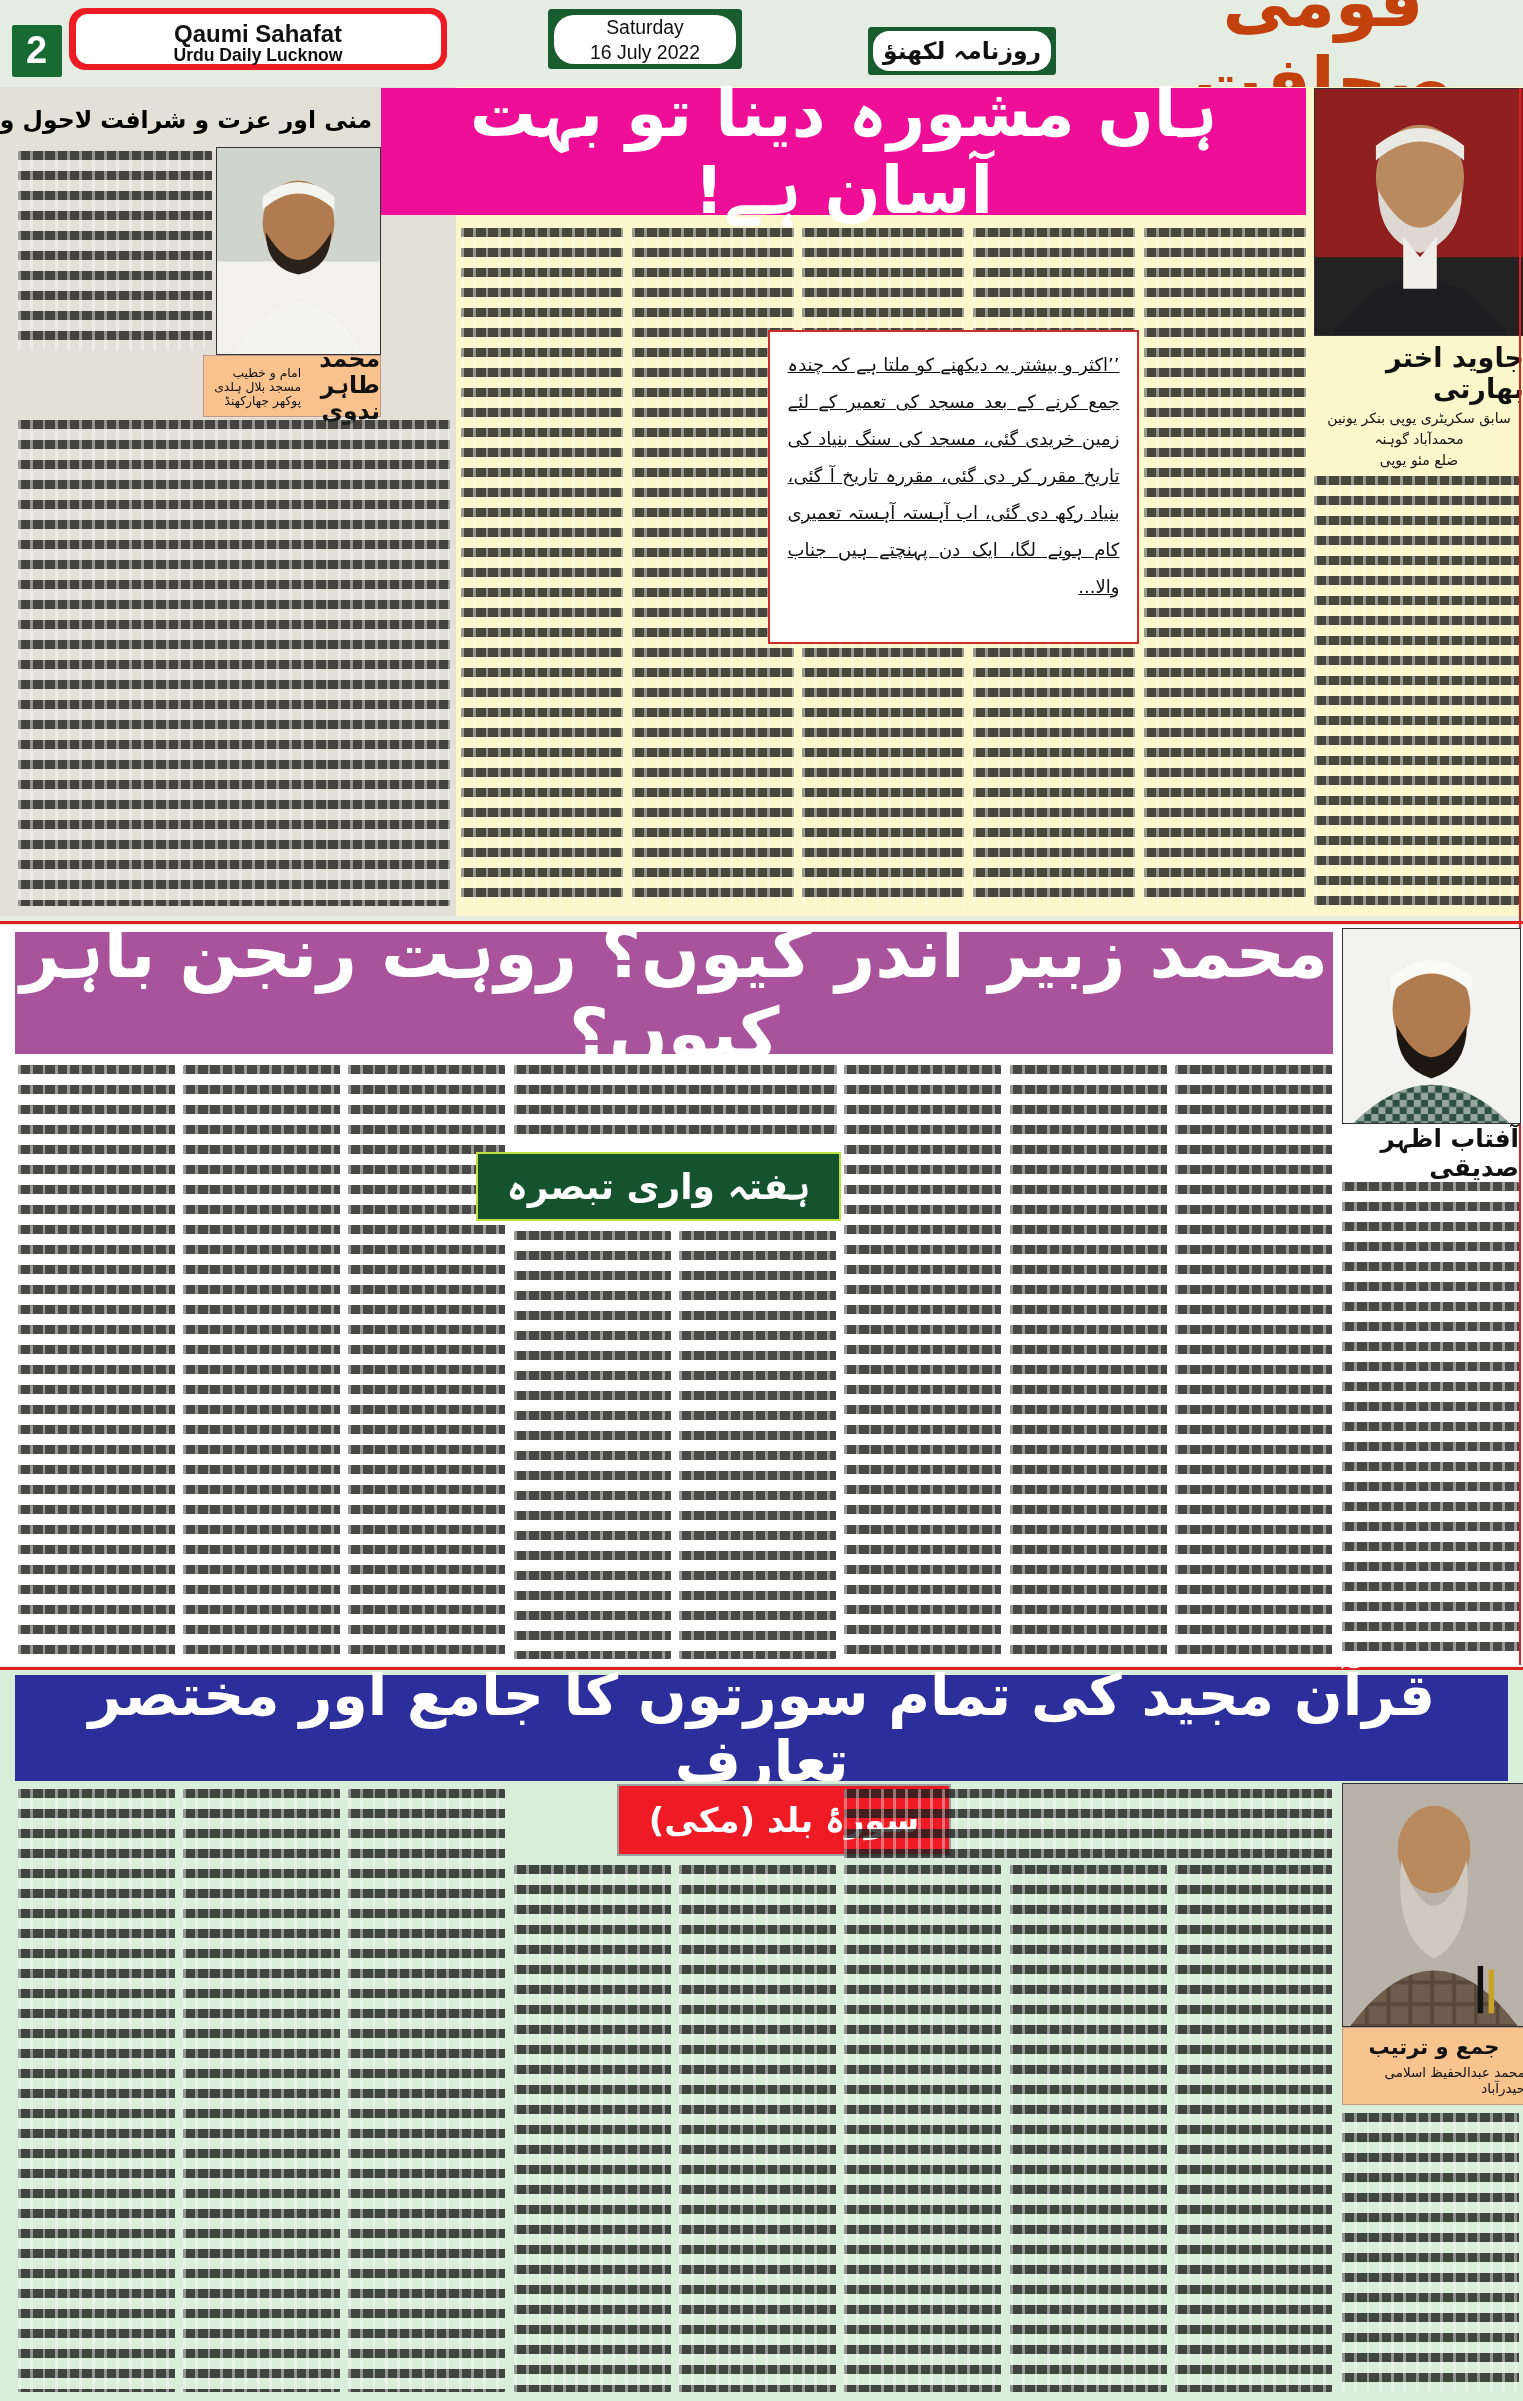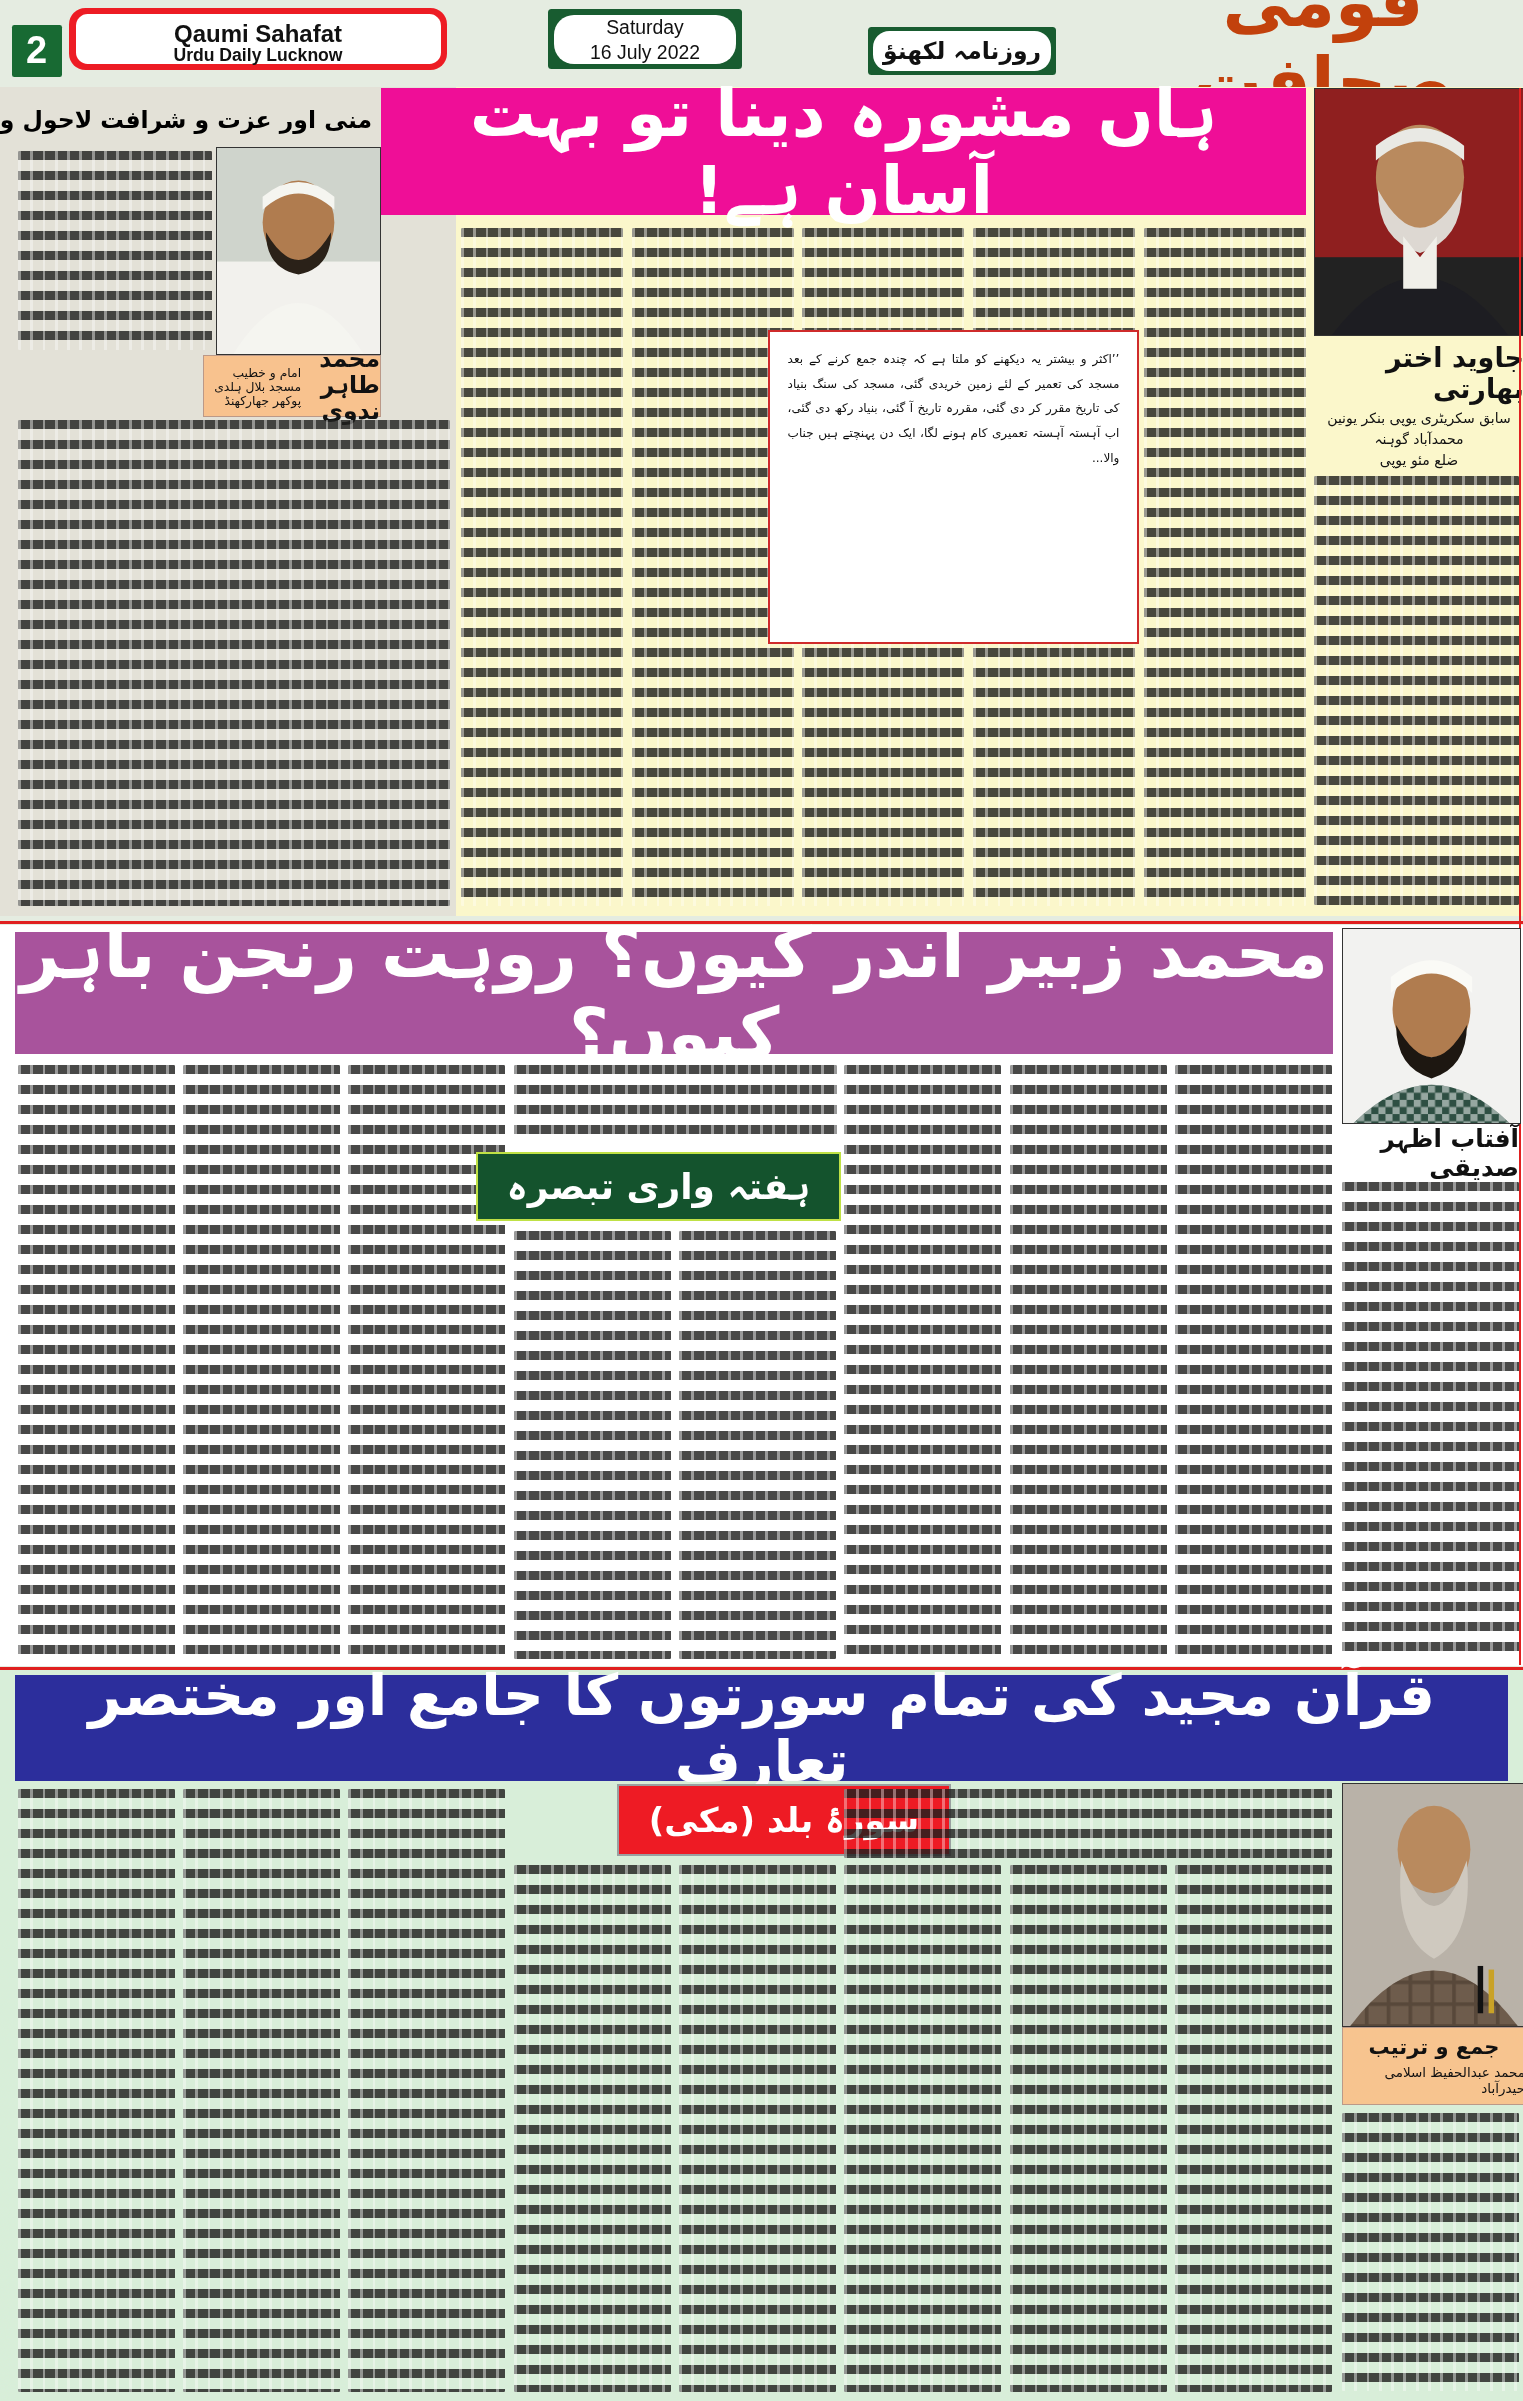--- a/index.html
+++ b/index.html
@@ -51,21 +51,21 @@
   #s1-main{left:456px;top:87px;width:1067px;height:829px;background:#fbf7cb;}
   #banner1{left:381px;top:88px;width:925px;height:127px;background:#ef0e97;}
   #banner1 .t{color:#fff;font-weight:bold;font-size:66px;width:100%;}
   #photo2{left:1314px;top:88px;width:210px;height:246px;}
   #cap2{left:1314px;top:338px;width:210px;height:133px;display:flex;flex-direction:column;align-items:center;}
   #cap2 .n{font-weight:bold;font-size:27px;color:#111;margin-top:3.5px;}
   #cap2 .r{font-size:14px;color:#111;margin-top:4.7px;text-align:center;line-height:1.5;}
   #cap2 .rule{width:147px;height:1.8px;background:#111;margin-top:8.2px;}
   #quotebox{left:768px;top:330px;width:371px;height:314px;background:#fff;border:2.3px solid #cf2b2b;
     padding:15.2px 17.6px;box-sizing:border-box;}
-  #quotebox .q{font-size:12px;line-height:2.05;text-align:justify;color:#111;}
+  #quotebox .q{font-size:18px;line-height:2.05;text-align:justify;color:#111;text-decoration:underline;}
 
   
   .redrule{left:0;width:1524px;height:2.9px;background:#e02020;}
   #edge-red{left:1519px;top:88px;width:2.3px;height:1577px;background:#e02020;}
   #s2w{left:0;top:925px;width:1524px;height:741px;background:#ffffff;}
   #banner2{left:15.2px;top:932px;width:1318px;height:122px;background:#a8539c;}
   #banner2 .t{color:#fff;font-weight:bold;font-size:69px;width:100%;}
   #photo3{left:1342px;top:928px;width:177px;height:194px;}
   #cap3{left:1323px;top:1124px;width:196px;height:46px;display:flex;flex-direction:column;align-items:flex-start;}
   #cap3 .n{font-weight:bold;font-size:24.6px;color:#111;}

